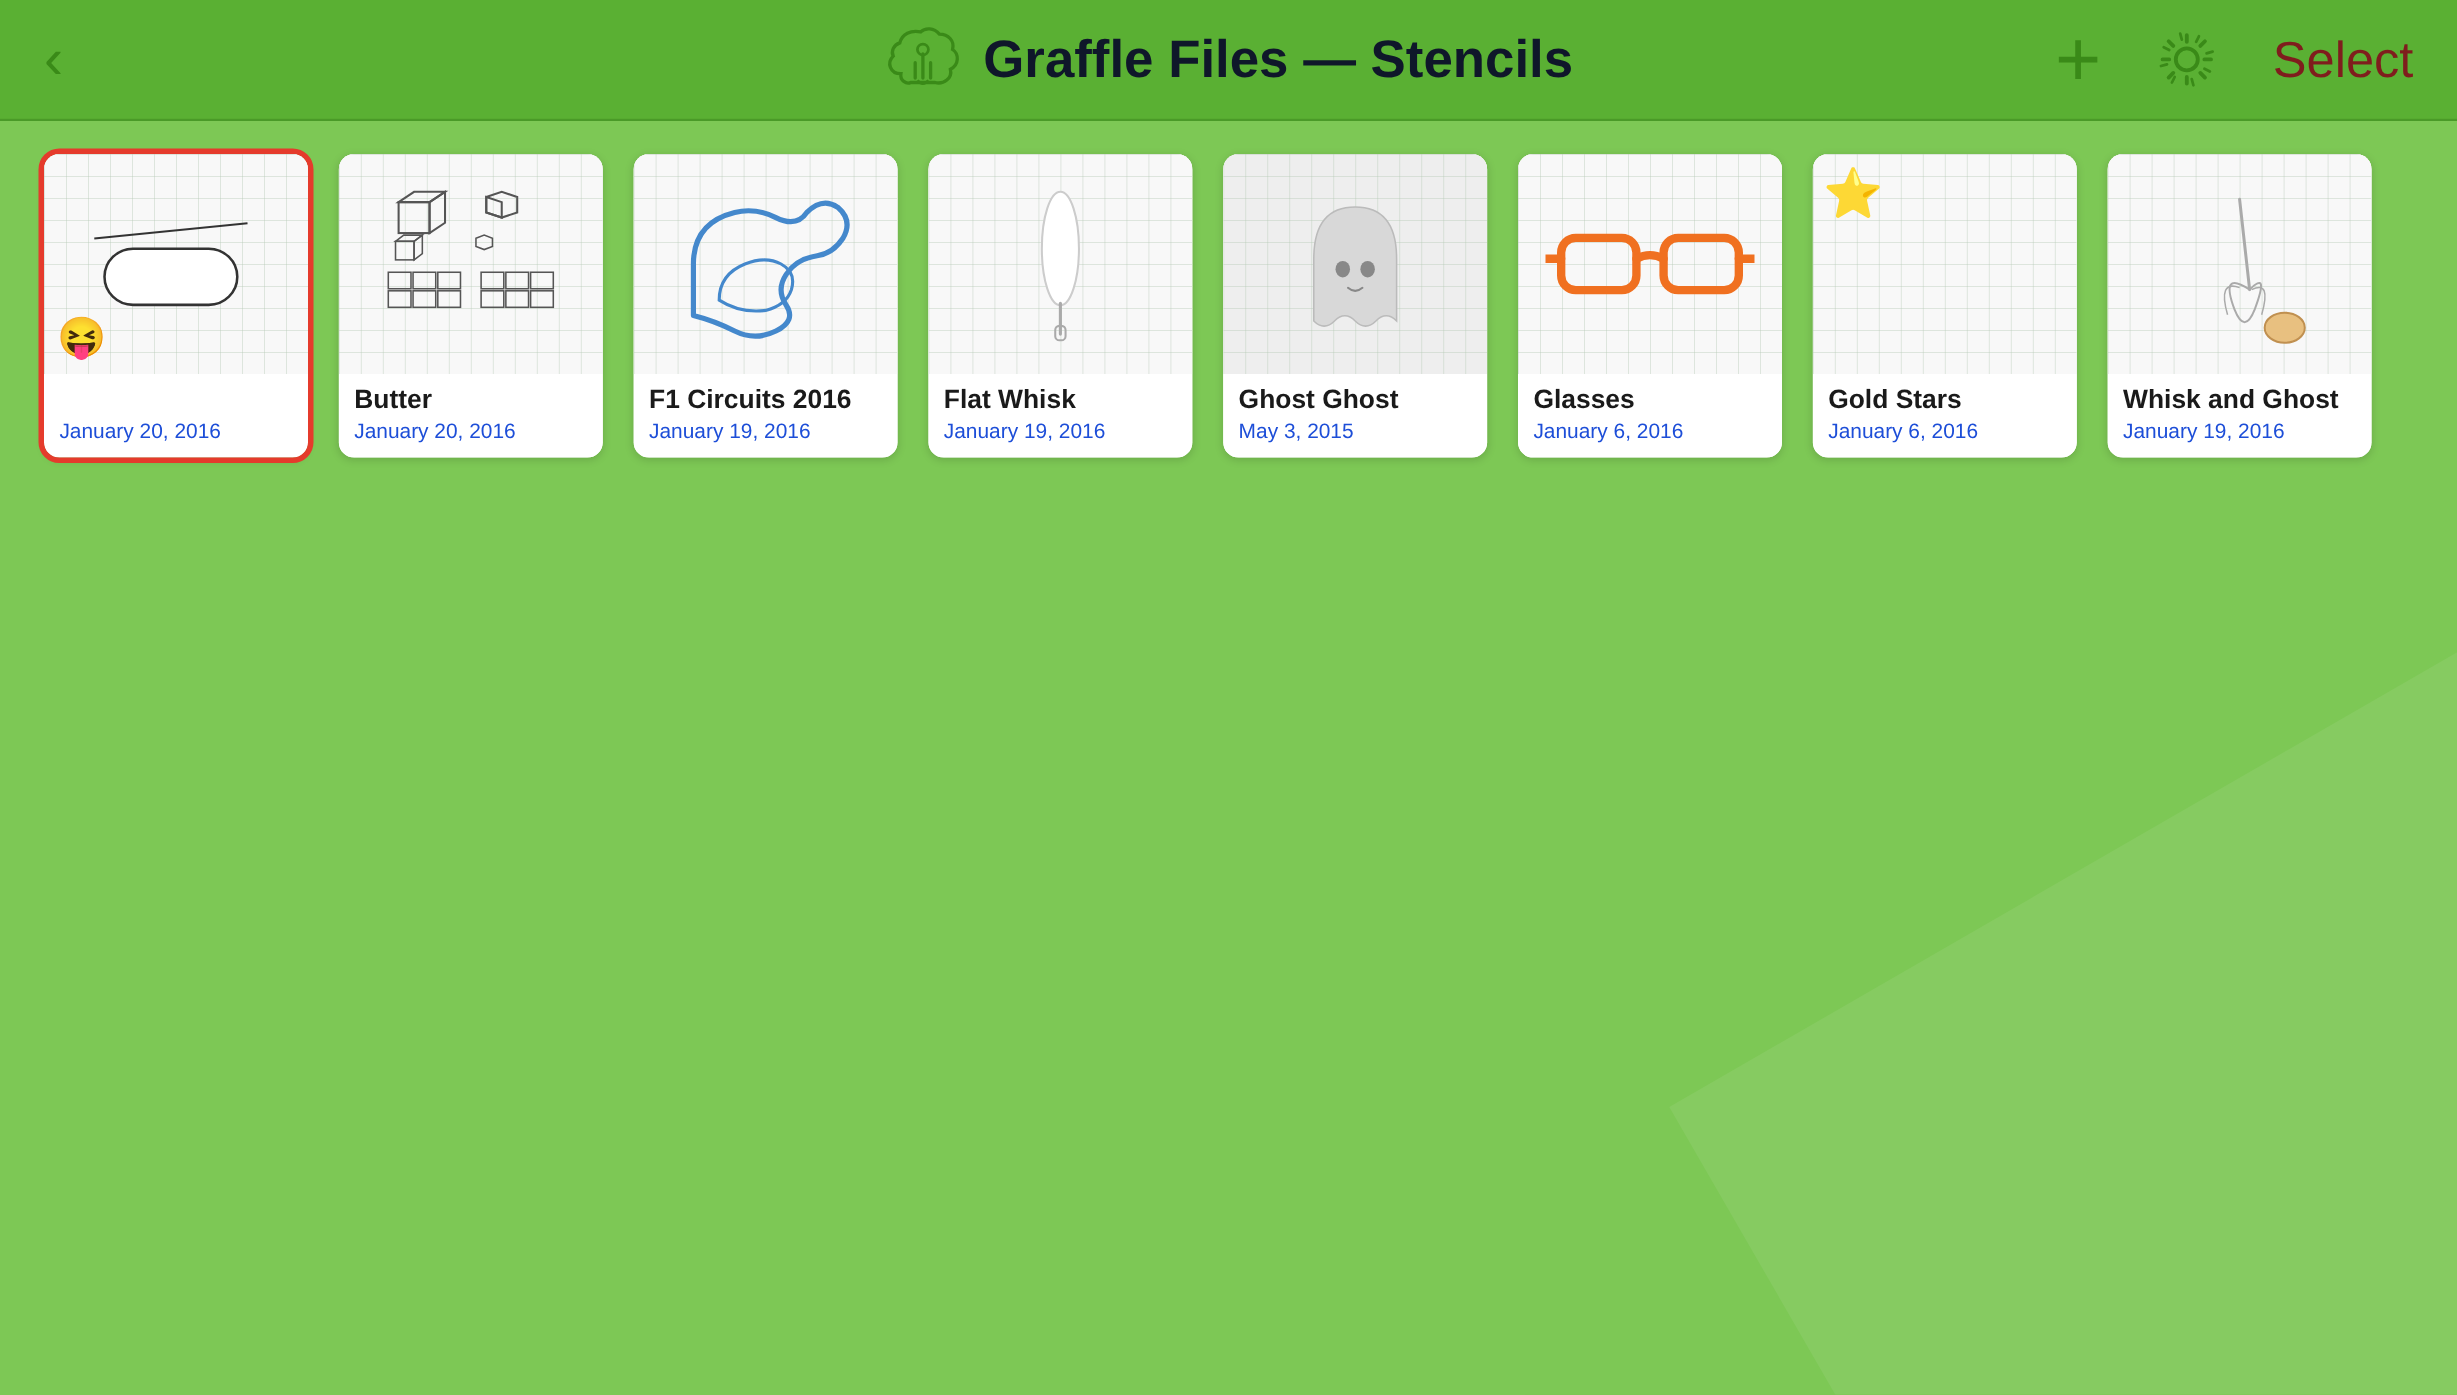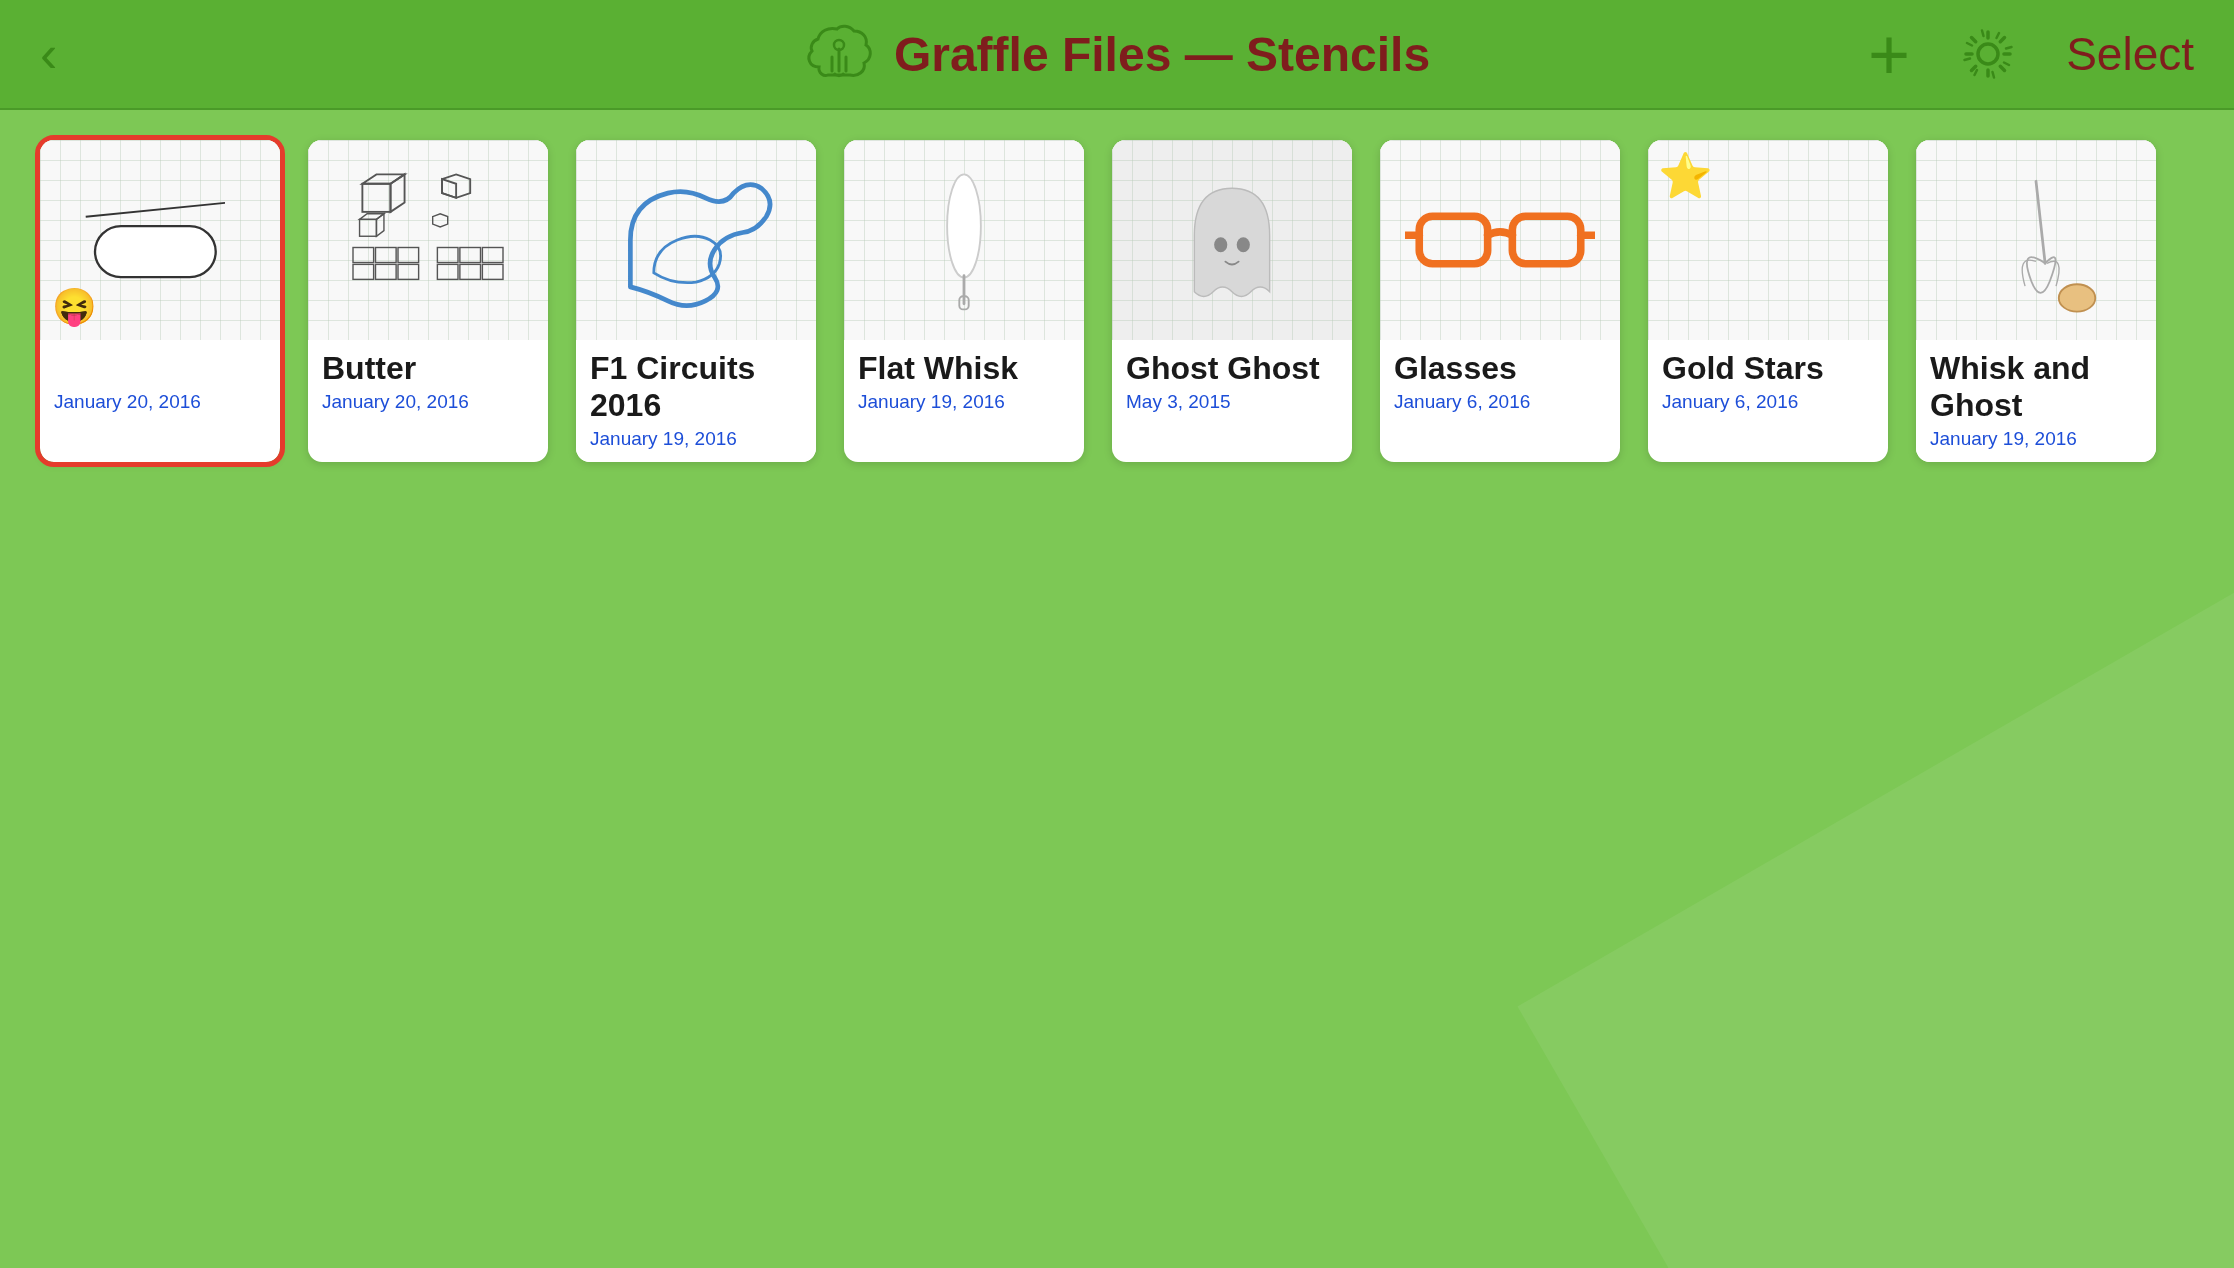--- a/index.html
+++ b/index.html
@@ -38,21 +38,21 @@
     .header-center {
       display: flex;
       align-items: center;
       gap: 20px;
       flex: 1;
       justify-content: center;
     }
     .header-title {
       font-size: 48px;
       font-weight: 700;
-      color: #7f1d1d;
+      color: #0f172a;
     }
     .header-icon-graffle {
       width: 70px;
       height: 70px;
     }
     .header-right {
       display: flex;
       align-items: center;
       gap: 50px;
       flex: 1;
@@ -138,21 +138,21 @@
       align-items: center;
       justify-content: center;
       width: 100%;
       height: 100%;
     }
     .file-card-info {
       padding: 10px 14px 12px;
       background: #fff;
     }
     .file-card-name {
-      font-size: 32px;
+      font-size: 24px;
       font-weight: 600;
       color: #1a1a1a;
       margin-bottom: 4px;
     }
     .file-card-date {
       font-size: 19px;
       color: #1d4ed8;
     }
 
     

